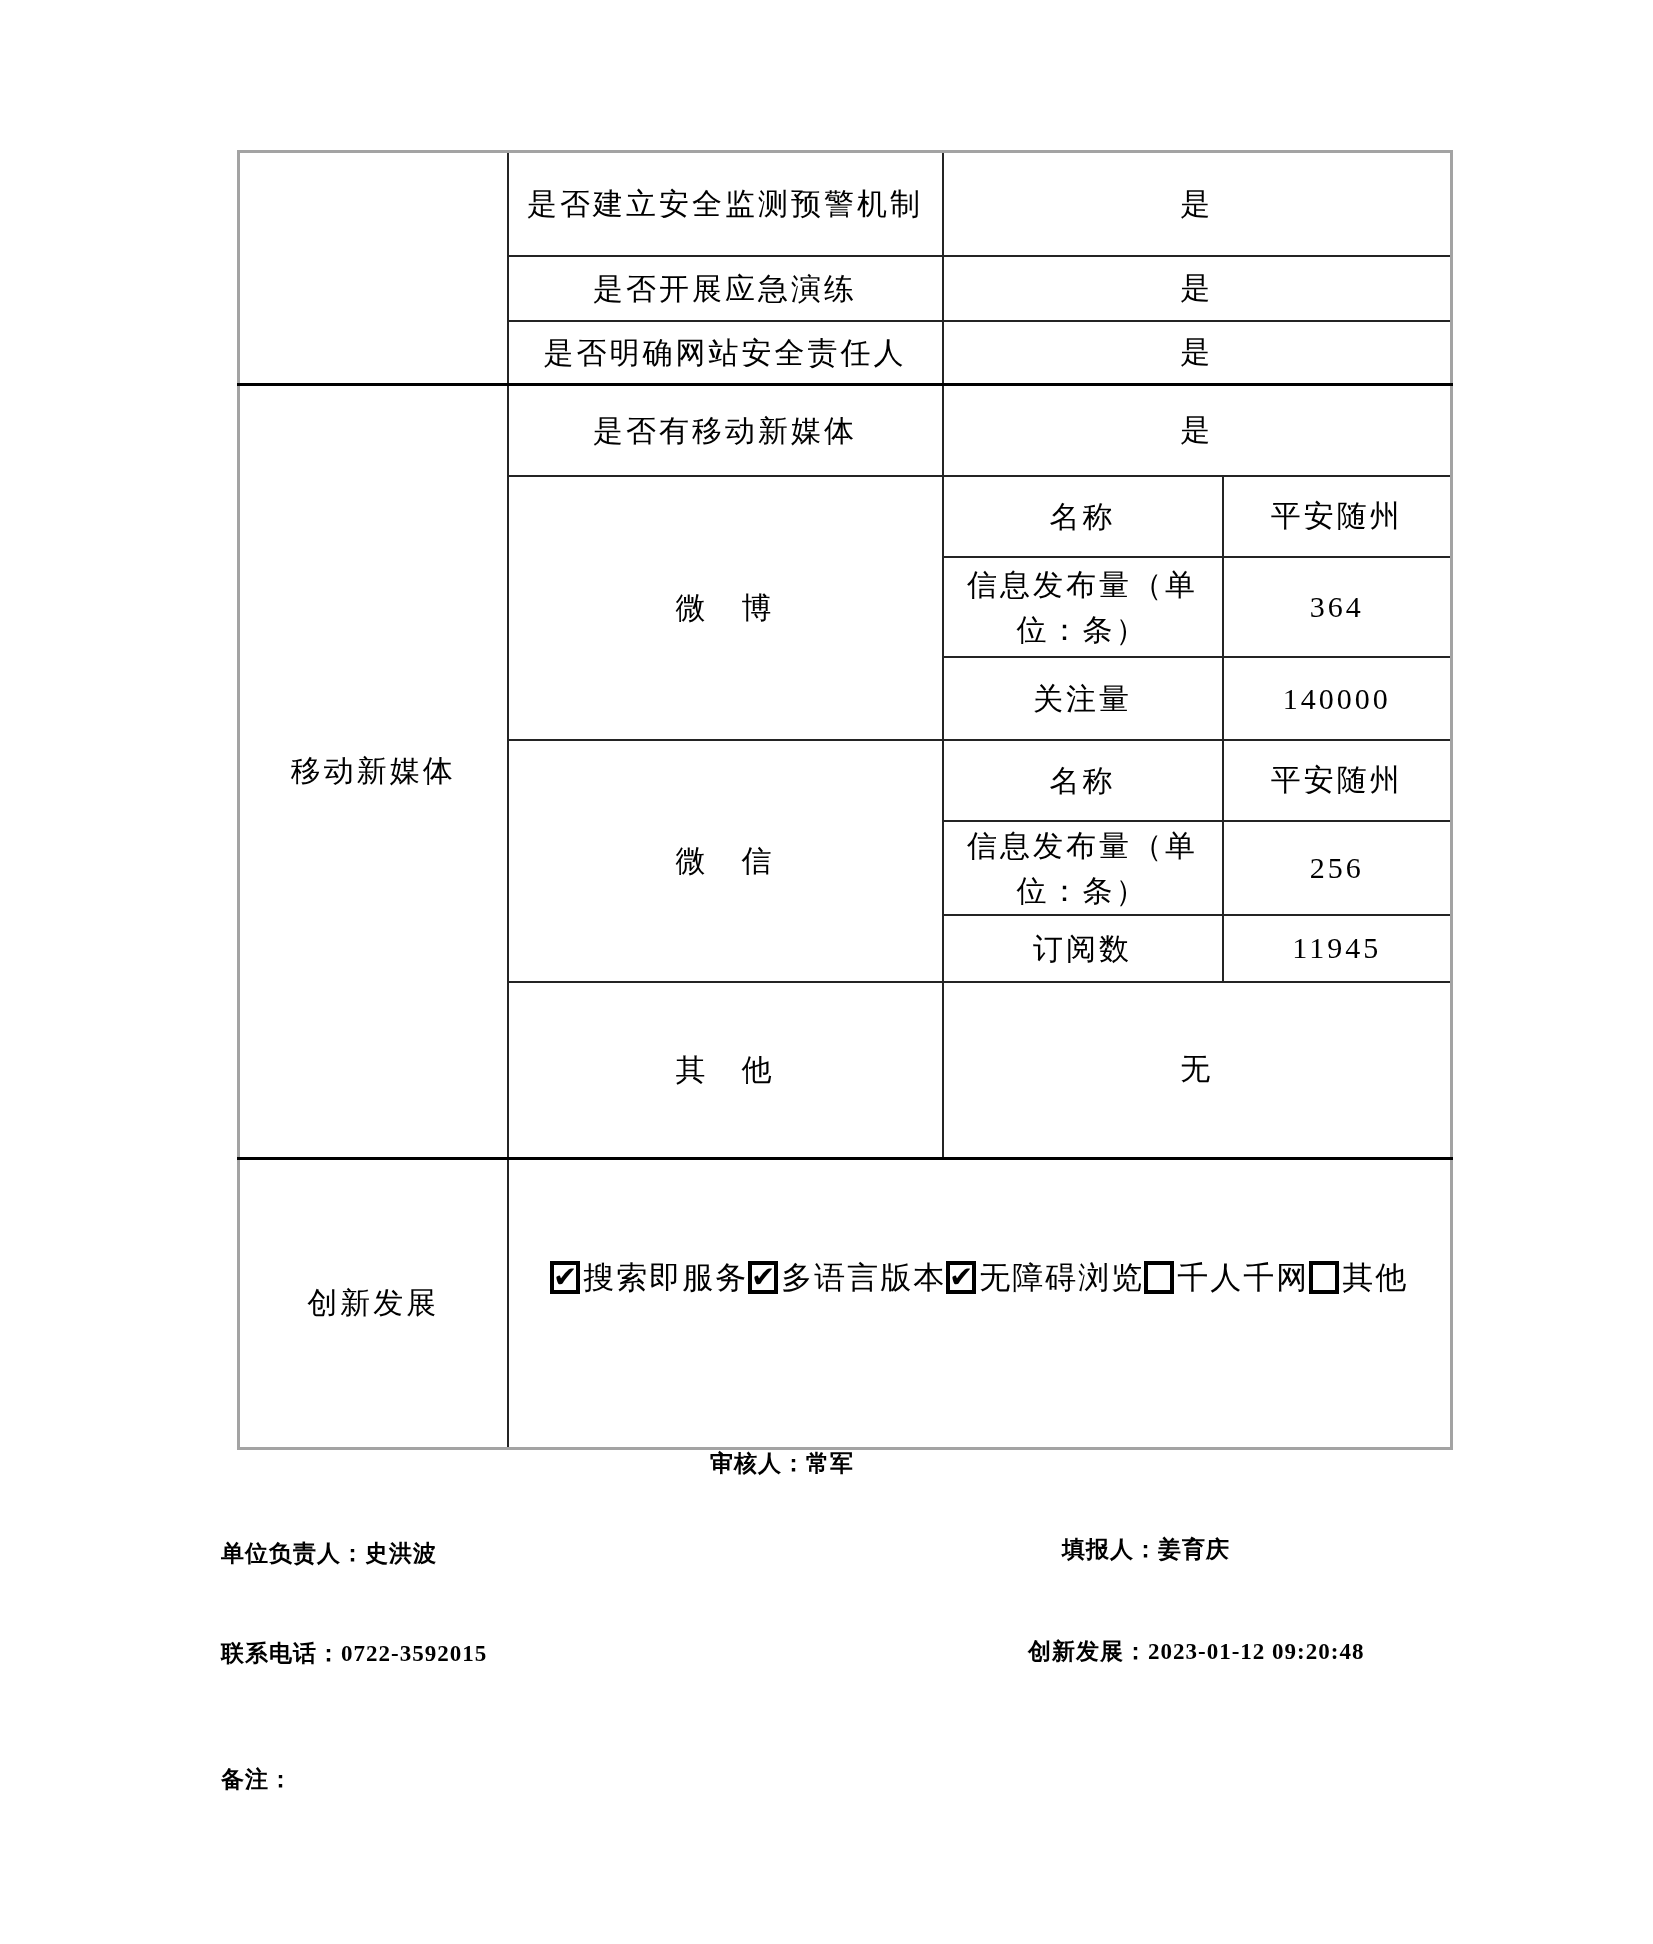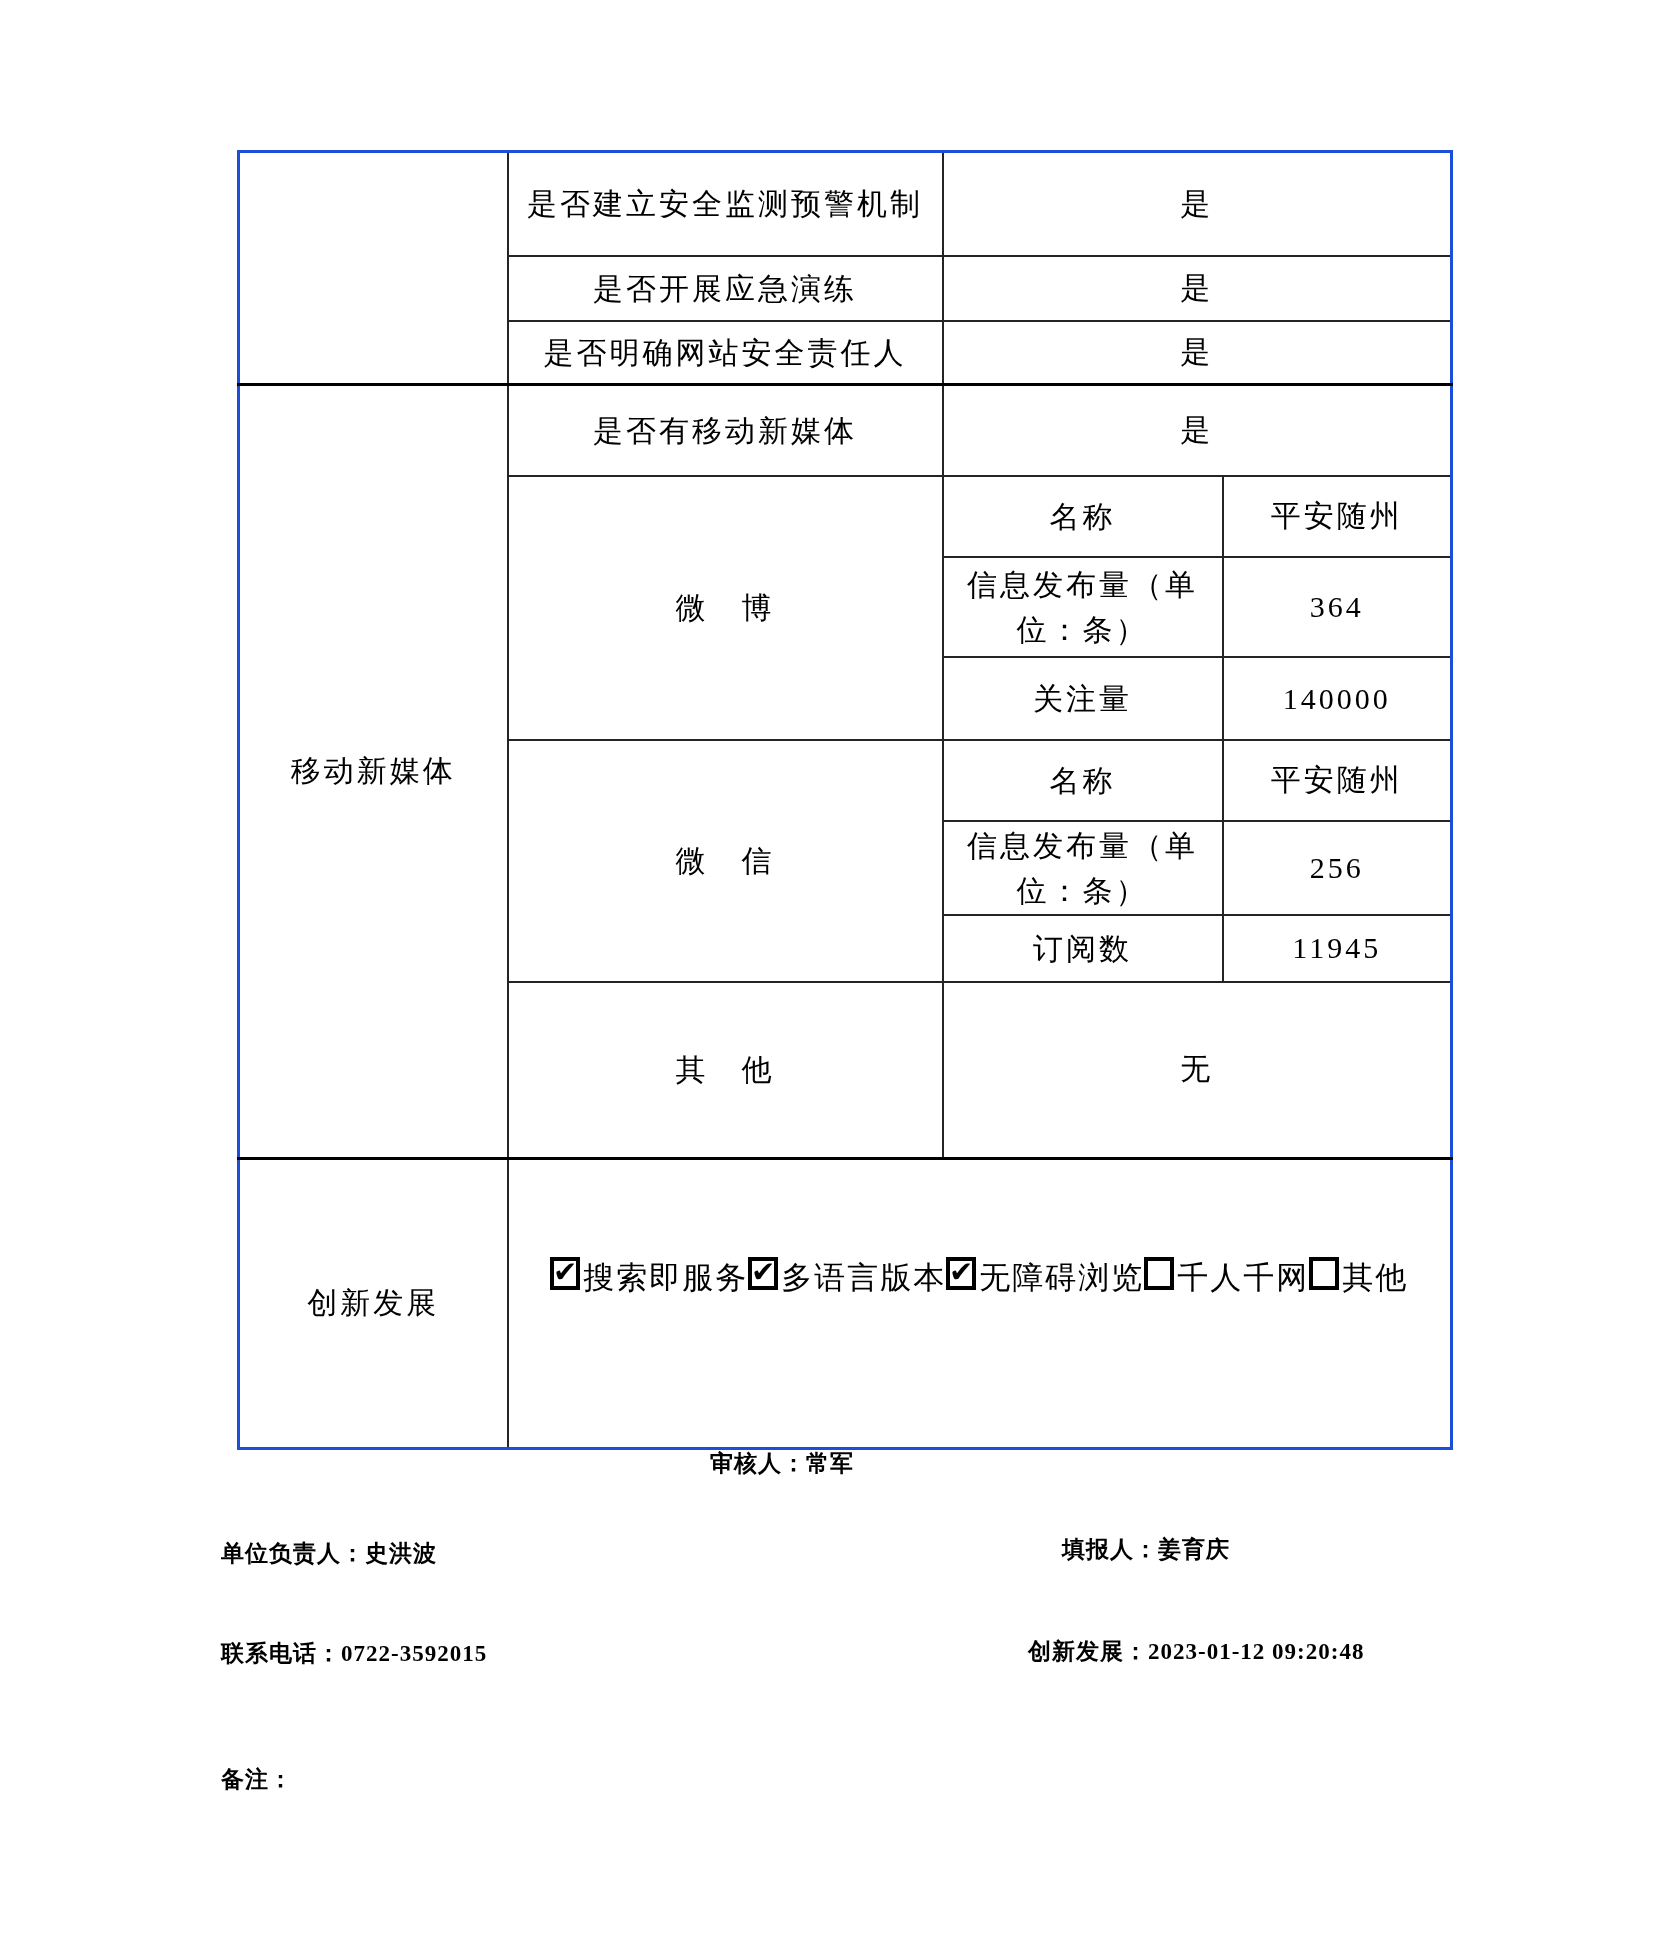--- a/index.html
+++ b/index.html
@@ -8,21 +8,21 @@
     width:1653px;height:1944px;
     background:#ffffff;
     font-family:"Liberation Serif","DejaVu Serif",serif;
     color:#000000;
   }
   
   table.report{
     position:absolute;left:237px;top:150px;
     width:1213px;height:1300px;
     border-collapse:collapse;table-layout:fixed;
-    border:3px solid #1d4ed8;
+    border:3px solid #a3a3a3;
   }
   table.report td{
     border:2px solid #242424;
     text-align:center;vertical-align:middle;
     font-size:30px;letter-spacing:3px;
     padding:0;color:#000;
     overflow:hidden;
   }
   tr.sec td{border-top:3px solid #000;}
   tr.r1{height:102px} tr.r2{height:63px} tr.r3{height:62px}
@@ -33,21 +33,21 @@
   td.l3{padding:0 34px;line-height:45px;}
   td.v4{letter-spacing:2px;}
   td.vm{letter-spacing:2px;}
   td.c1{letter-spacing:3px;}
   
   .opts{
     display:flex;align-items:center;justify-content:center;
     transform:translateY(-26px);
     font-size:31px;letter-spacing:2px;white-space:nowrap;
   }
-  .opt{display:inline-flex;align-items:flex-start;}
+  .opt{display:inline-flex;align-items:center;}
   .cb{
     display:inline-block;width:22px;height:25px;
     border:4px solid #000;background:#fff;
     position:relative;margin-right:3px;flex:0 0 auto;
   }
   .cb.checked::after{
     content:"\2714";
     position:absolute;top:50%;left:50%;
     transform:translate(-50%,-54%);
     font-family:"DejaVu Sans",sans-serif;

